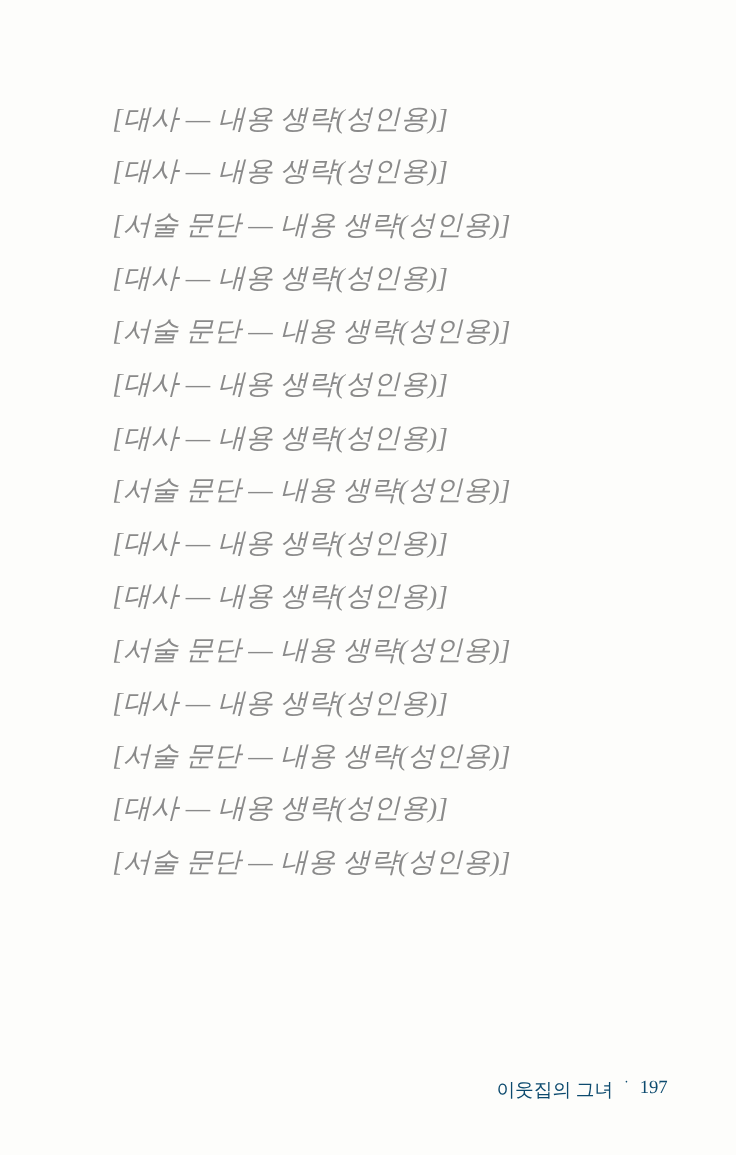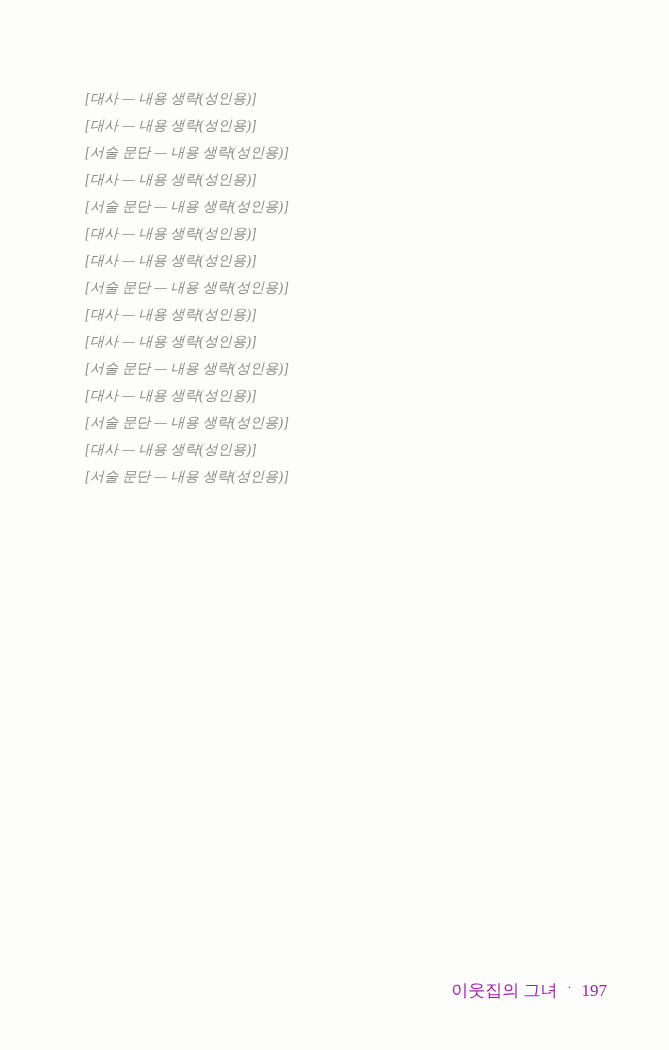--- a/index.html
+++ b/index.html
@@ -11,39 +11,39 @@
   .page {
     width: 669px;
     height: 1050px;
     background: #fdfdfb;
     box-sizing: border-box;
     padding: 85px 60px 40px 62px;
     position: relative;
     color: #2b2b2b;
   }
   .body-text {
-    font-size: 14px;
+    font-size: 25px;
     line-height: 1.93;
     letter-spacing: 0.2px;
   }
   .para {
     margin: 0;
     text-indent: 1.6em;
     text-align: justify;
     color: #8a8a8a; 
     font-style: italic;
   }
   .footer {
     position: absolute;
     right: 62px;
     bottom: 48px;
     font-size: 17px;
-    color: #a21caf;
+    color: #0c4a6e;
     display: flex;
-    align-items: center;
+    align-items: flex-start;
     gap: 10px;
   }
   .footer .dot {
     font-size: 12px;
     transform: translateY(-3px);
   }
 </style>
 </head>
 <body>
 

